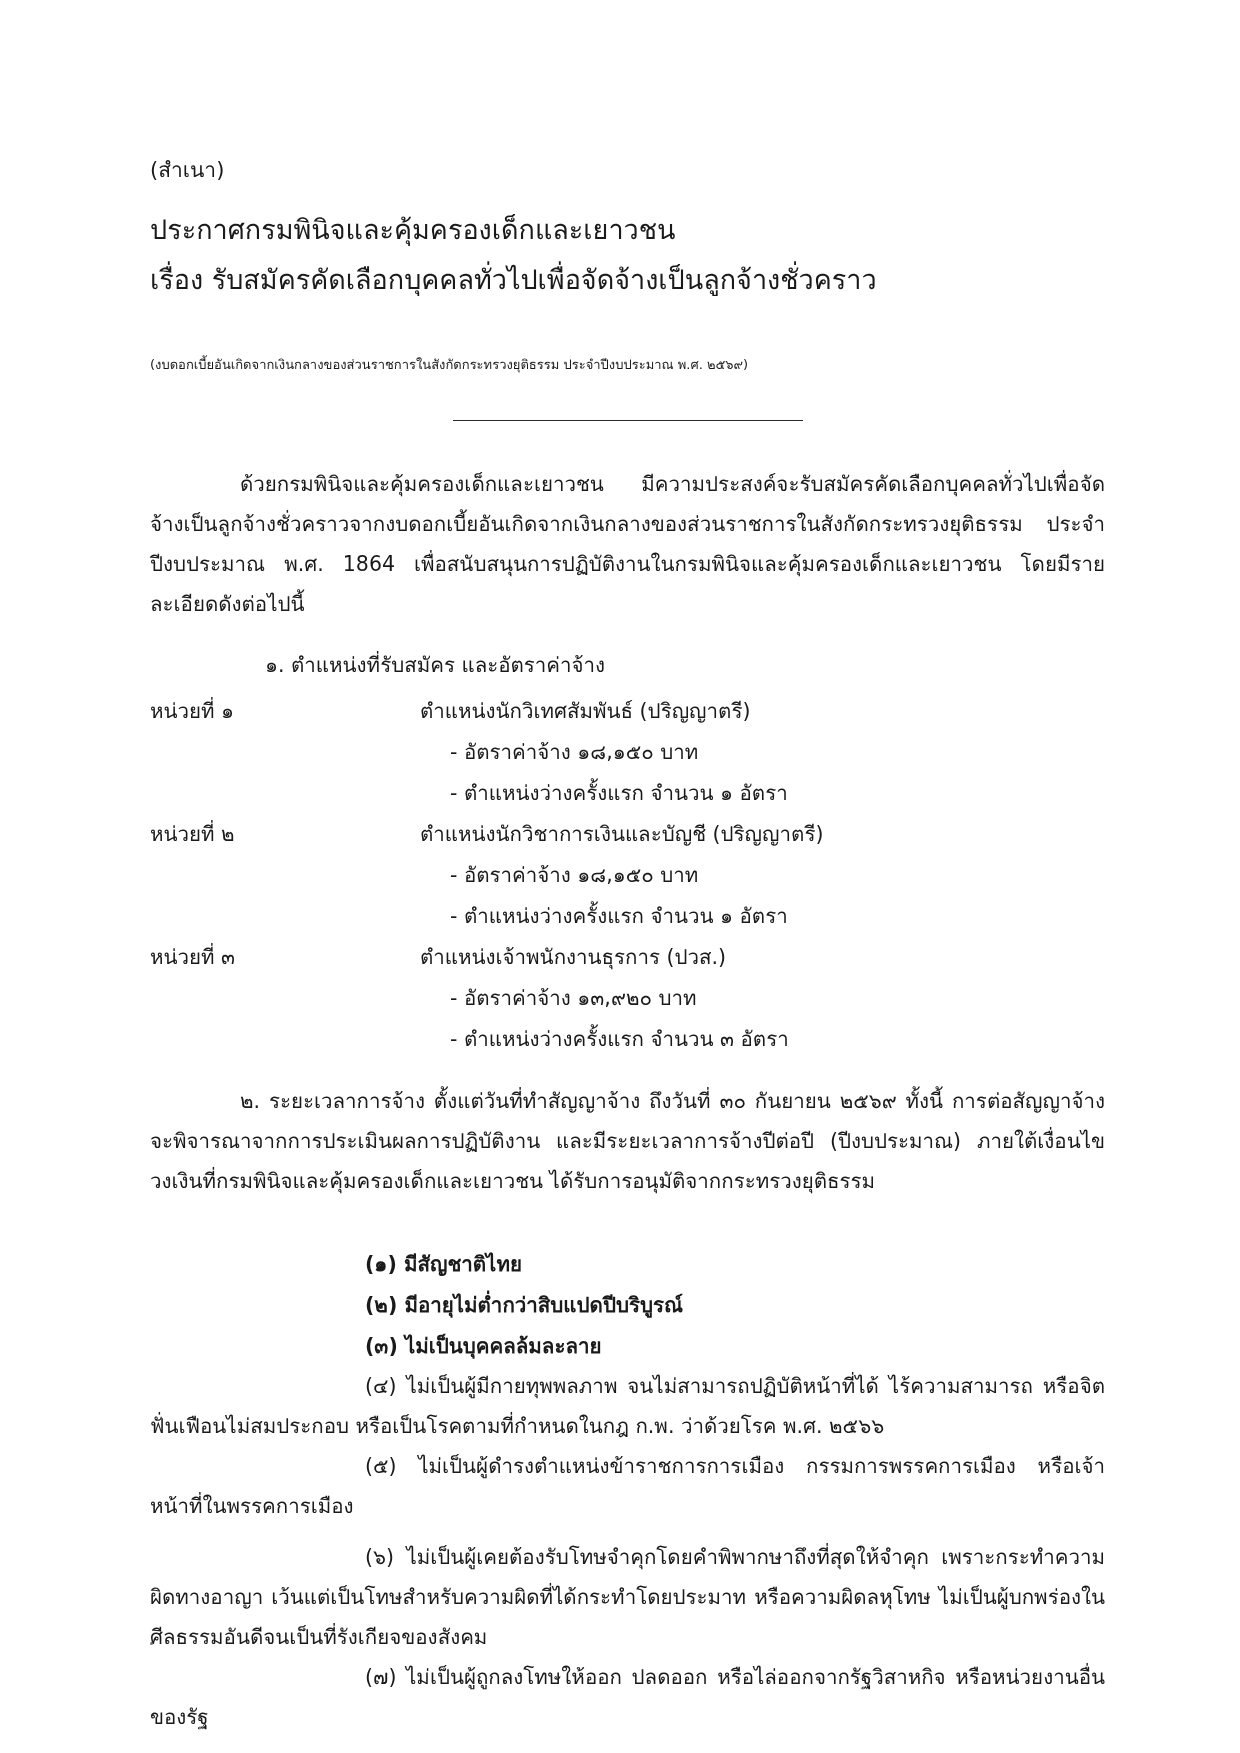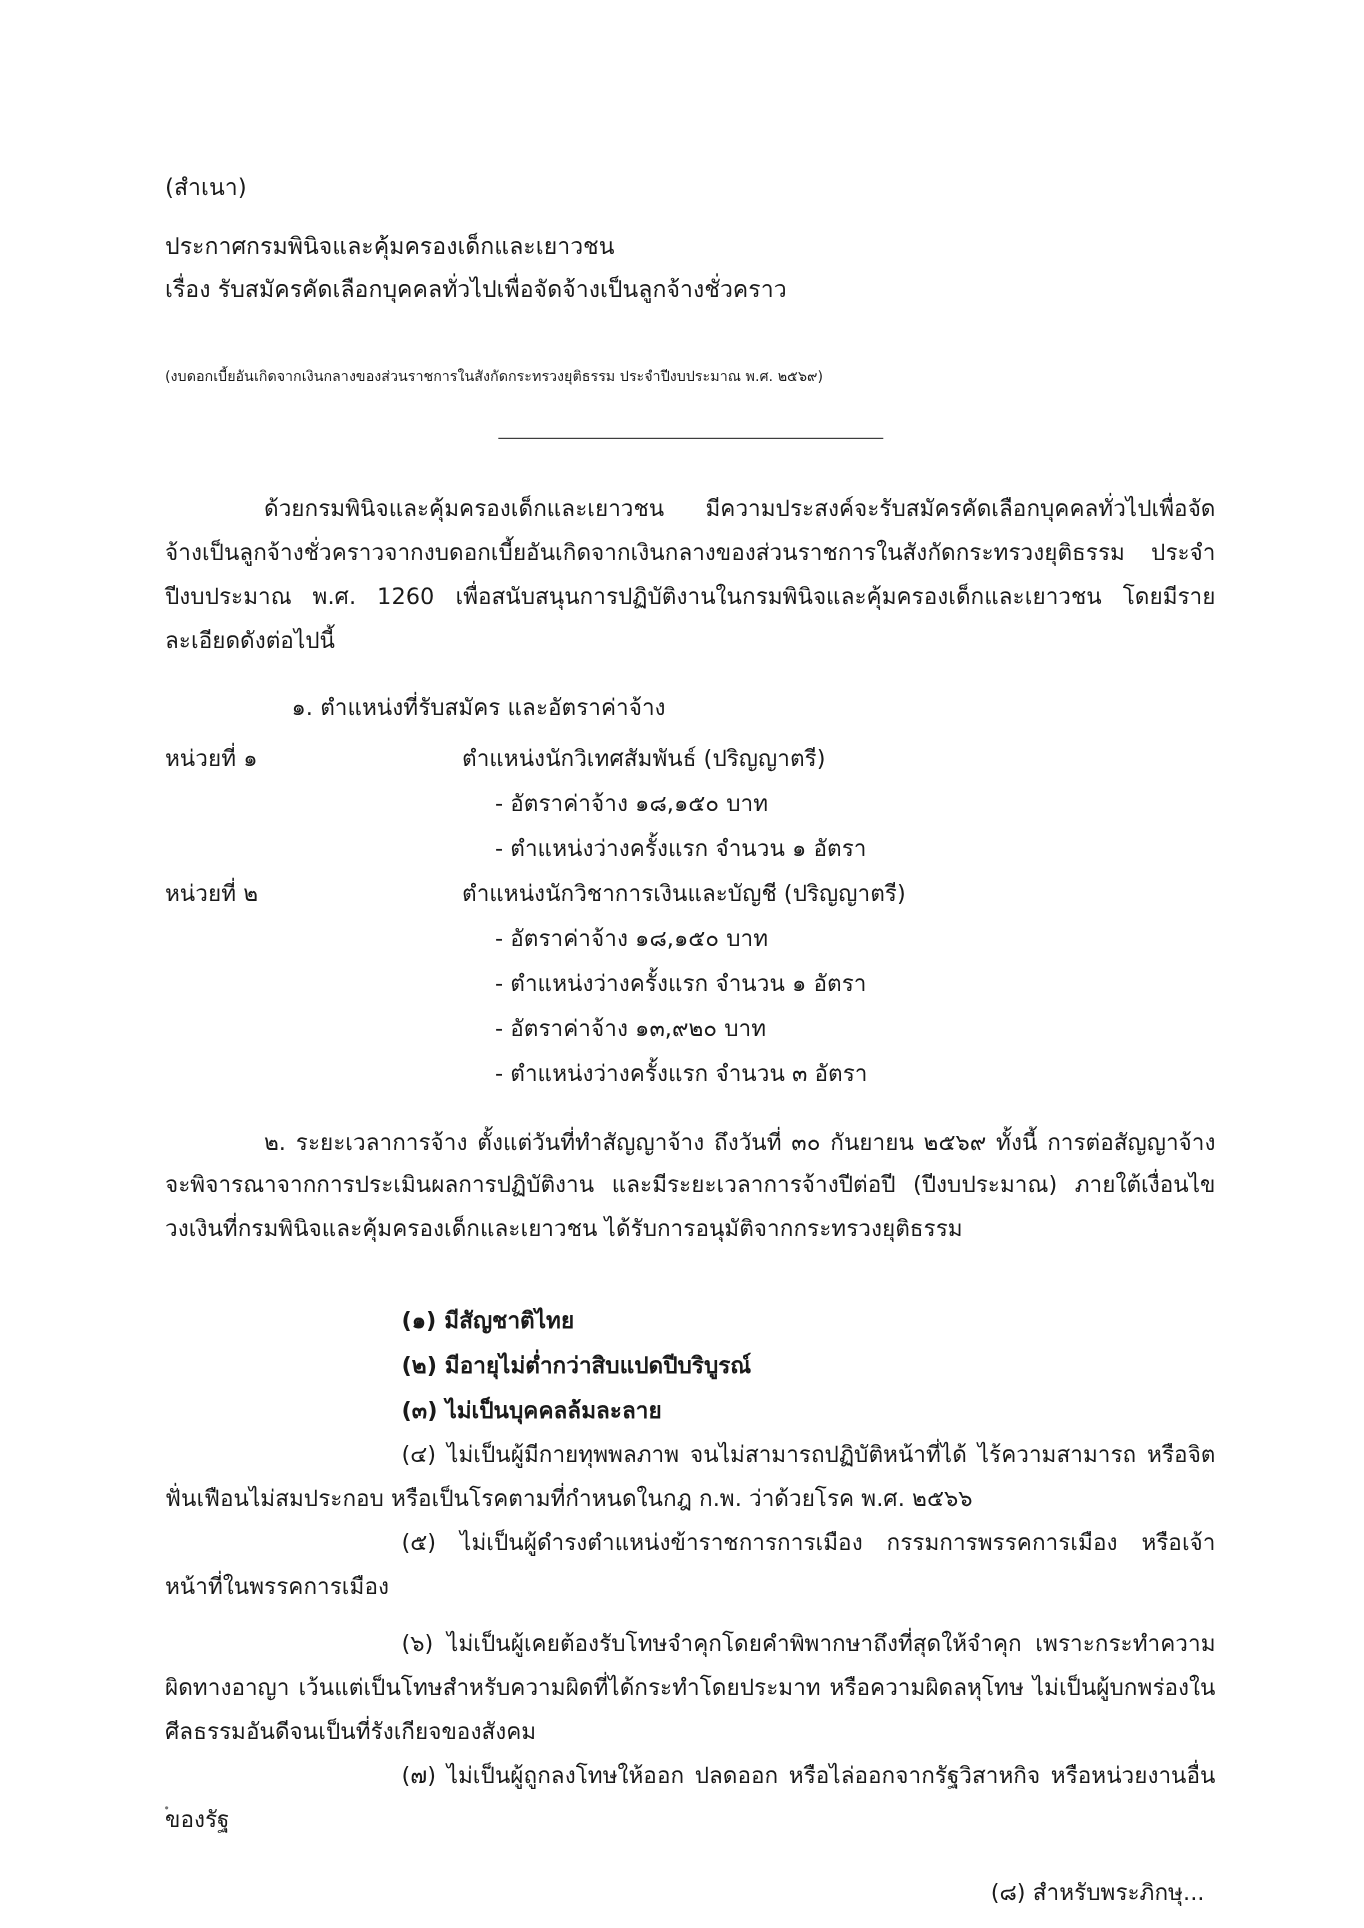--- a/index.html
+++ b/index.html
@@ -24,21 +24,21 @@
     font-size: 20.5px;
     line-height: 1.95;
   }
   .center {
   }
   .copy-mark {
     font-size: 21px;
     margin-bottom: 14px;
   }
   .head-line {
-    font-size: 21px;
+    font-size: 27px;
     margin: 0;
     line-height: 1.85;
   }
   .head-line.sub {
     font-size: 13px;
     margin-top: 48px;
   }
   .rule-wrap {
     text-align: center;
     margin: 18px 0 30px 0;
@@ -127,39 +127,43 @@
     <div class="center copy-mark">(สำเนา)</div>
 
     <div class="center head-line">ประกาศกรมพินิจและคุ้มครองเด็กและเยาวชน</div>
     <div class="center head-line">เรื่อง  รับสมัครคัดเลือกบุคคลทั่วไปเพื่อจัดจ้างเป็นลูกจ้างชั่วคราว</div>
     <div class="center head-line sub">(งบดอกเบี้ยอันเกิดจากเงินกลางของส่วนราชการในสังกัดกระทรวงยุติธรรม ประจำปีงบประมาณ พ.ศ. ๒๕๖๙)</div>
 
     <div class="rule-wrap">
       <span class="rule"></span>
     </div>
 
-    <p class="body-par indent">ด้วยกรมพินิจและคุ้มครองเด็กและเยาวชน มีความประสงค์จะรับสมัครคัดเลือกบุคคลทั่วไปเพื่อจัดจ้างเป็นลูกจ้างชั่วคราวจากงบดอกเบี้ยอันเกิดจากเงินกลางของส่วนราชการในสังกัดกระทรวงยุติธรรม ประจำปีงบประมาณ พ.ศ. 1260 เพื่อสนับสนุนการปฏิบัติงานในกรมพินิจและคุ้มครองเด็กและเยาวชน โดยมีรายละเอียดดังต่อไปนี้</p>
+    <p class="body-par indent">ด้วยกรมพินิจและคุ้มครองเด็กและเยาวชน มีความประสงค์จะรับสมัครคัดเลือกบุคคลทั่วไปเพื่อจัดจ้างเป็นลูกจ้างชั่วคราวจากงบดอกเบี้ยอันเกิดจากเงินกลางของส่วนราชการในสังกัดกระทรวงยุติธรรม ประจำปีงบประมาณ พ.ศ. 1864 เพื่อสนับสนุนการปฏิบัติงานในกรมพินิจและคุ้มครองเด็กและเยาวชน โดยมีรายละเอียดดังต่อไปนี้</p>
 
     <div class="section">
       <div class="sec-title">๑.  ตำแหน่งที่รับสมัคร และอัตราค่าจ้าง</div>
 
       <div class="unit-row">
         <div class="unit-label">หน่วยที่ ๑</div>
         <div class="unit-title">ตำแหน่งนักวิเทศสัมพันธ์ (ปริญญาตรี)</div>
       </div>
       <div class="bullet">-  อัตราค่าจ้าง ๑๘,๑๕๐ บาท</div>
       <div class="bullet">-  ตำแหน่งว่างครั้งแรก จำนวน ๑ อัตรา</div>
 
       <div class="unit-row">
         <div class="unit-label">หน่วยที่ ๒</div>
         <div class="unit-title">ตำแหน่งนักวิชาการเงินและบัญชี (ปริญญาตรี)</div>
       </div>
       <div class="bullet">-  อัตราค่าจ้าง ๑๘,๑๕๐ บาท</div>
       <div class="bullet">-  ตำแหน่งว่างครั้งแรก จำนวน ๑ อัตรา</div>
 
+      <div class="unit-row">
+        <div class="unit-label">หน่วยที่ ๓</div>
+        <div class="unit-title">ตำแหน่งเจ้าพนักงานธุรการ (ปวส.)</div>
+      </div>
       <div class="bullet">-  อัตราค่าจ้าง ๑๓,๙๒๐ บาท</div>
       <div class="bullet">-  ตำแหน่งว่างครั้งแรก จำนวน ๓ อัตรา</div>
     </div>
 
     <div class="gap-md"></div>
 
     <p class="body-par sec-title-2">๒. ระยะเวลาการจ้าง  ตั้งแต่วันที่ทำสัญญาจ้าง ถึงวันที่ ๓๐ กันยายน ๒๕๖๙ ทั้งนี้ การต่อสัญญาจ้างจะพิจารณาจากการประเมินผลการปฏิบัติงาน และมีระยะเวลาการจ้างปีต่อปี (ปีงบประมาณ) ภายใต้เงื่อนไขวงเงินที่กรมพินิจและคุ้มครองเด็กและเยาวชน ได้รับการอนุมัติจากกระทรวงยุติธรรม</p>
 
     <div class="gap-md"></div>
 

